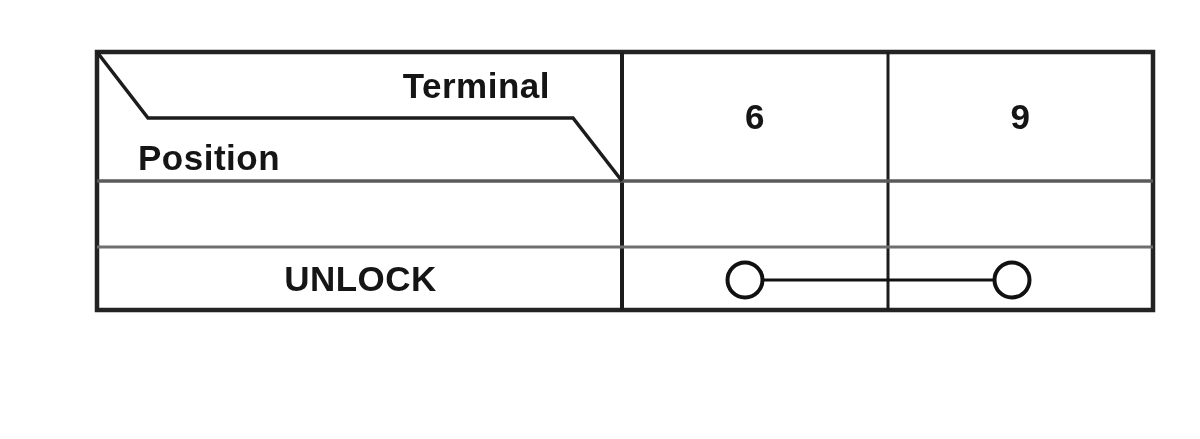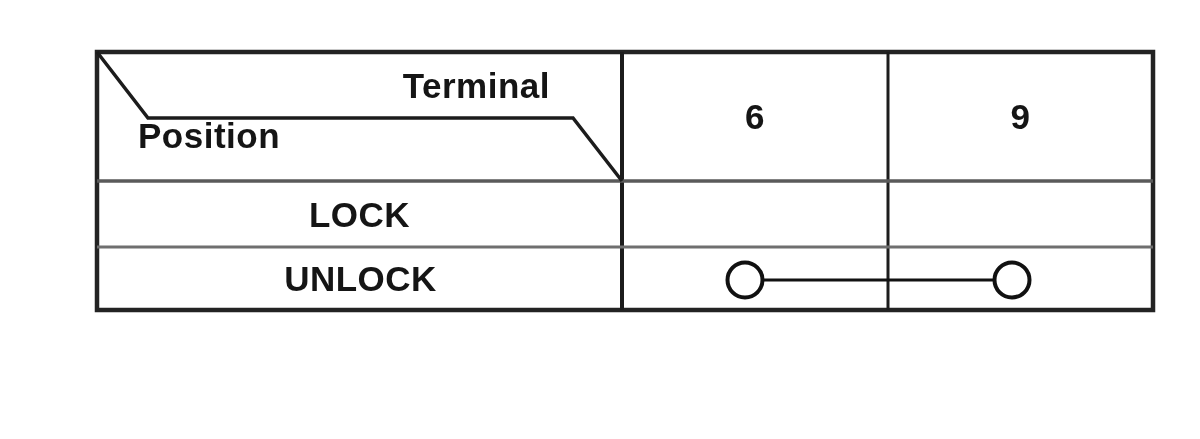--- a/index.html
+++ b/index.html
@@ -58,22 +58,21 @@
       <line x1="97" y1="247" x2="1153" y2="247" stroke-width="3" stroke="#6f6f6f"></line>
 
       <polyline points="97,52 148,118 573,118 622,181" fill="none" stroke-width="3.5" stroke="#1c1c1c"></polyline>
 
       <line x1="745" y1="280" x2="1012" y2="280" stroke-width="3" stroke="#111111"></line>
       <circle cx="745" cy="280" r="17.5" fill="#ffffff" stroke-width="4" stroke="#111111"></circle>
       <circle cx="1012" cy="280" r="17.5" fill="#ffffff" stroke-width="4" stroke="#111111"></circle>
     </svg>
 
     <div class="cell-label right-aligned" style="left:148px; top:52px; width:402px; height:66px;">Terminal</div>
-    <div class="cell-label left-padded" style="left:97px; top:104px; width:476px; height:63px;">Position</div>
+    <div class="cell-label left-padded" style="left:97px; top:126px; width:476px; height:63px;">Position</div>
 
     <div class="cell-label centered" style="left:622px; top:52px; width:266px; height:129px;">6</div>
     <div class="cell-label centered" style="left:888px; top:52px; width:265px; height:129px;">9</div>
 
-    <div class="cell-label centered" style="left:97px; top:181px; width:525px; height:66px;">LOCK</div>
     <div class="cell-label centered" style="left:98px; top:247px; width:525px; height:63px;">UNLOCK</div>
 
   </div>
 </div>
 
 </body></html>

